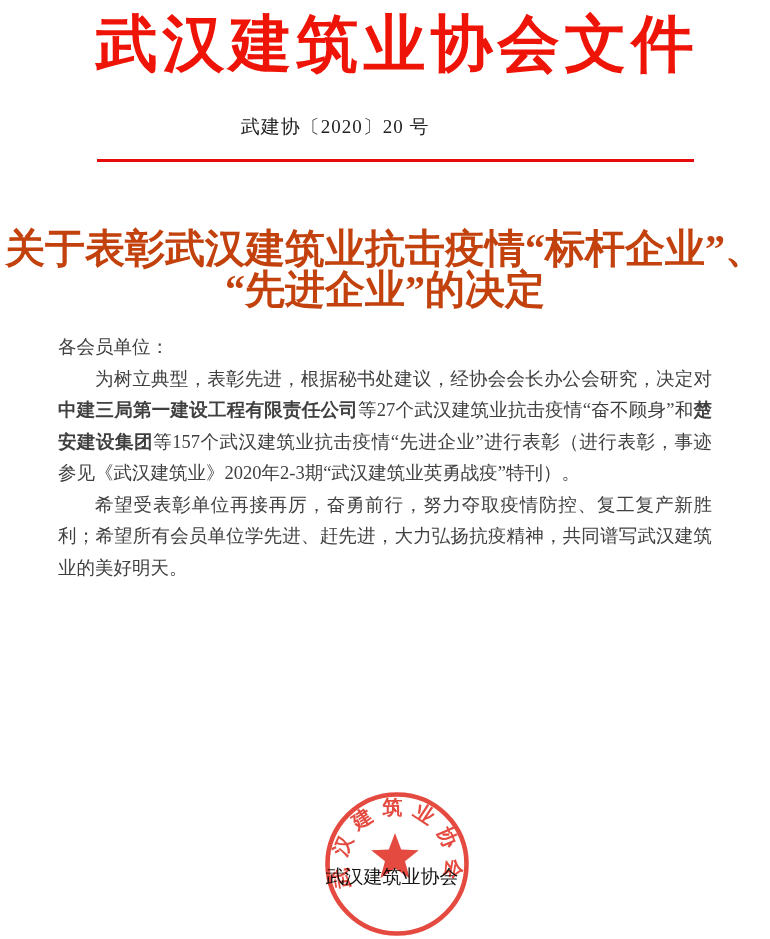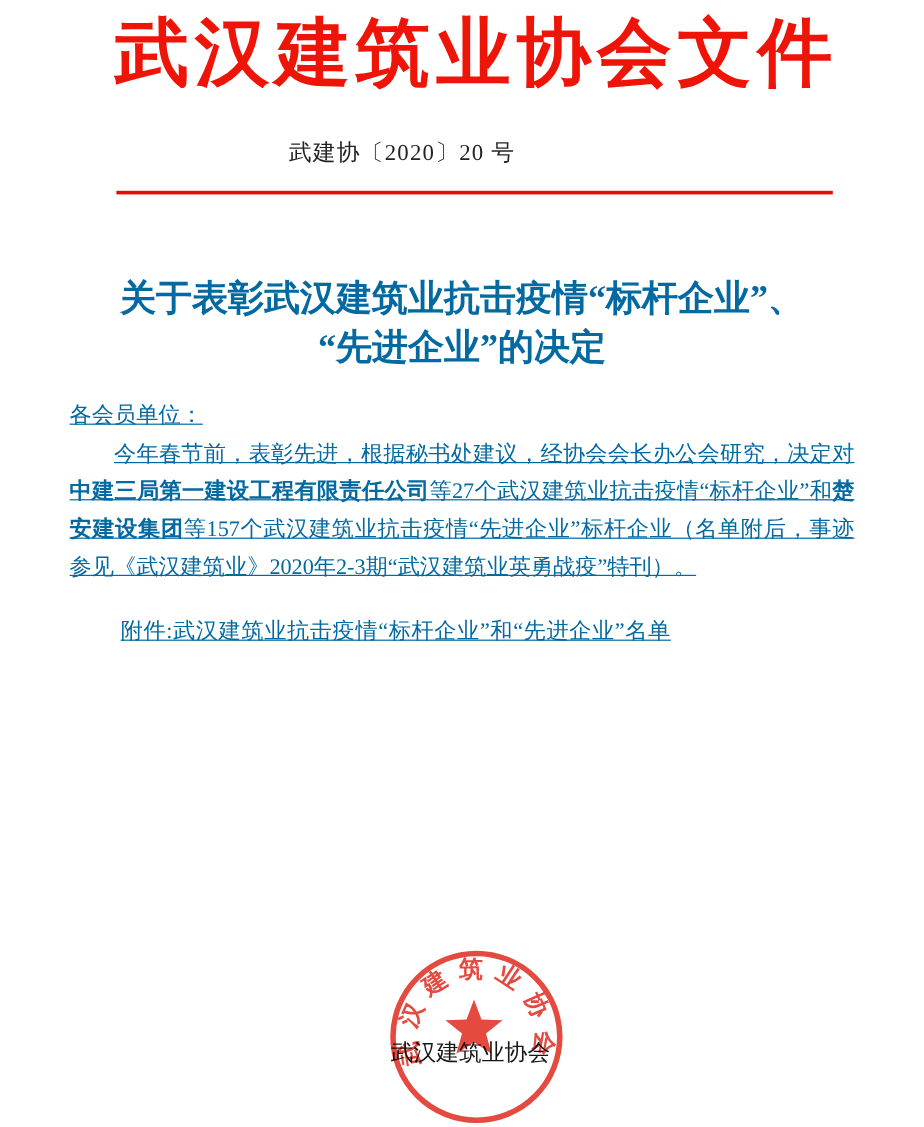--- a/index.html
+++ b/index.html
@@ -35,35 +35,34 @@
     position: absolute;
     top: 159px; left: 97px;
     width: 597px; height: 3px;
     background: var(--line-red);
     border: none;
   }
   .doc-title {
     position: absolute;
     top: 228px; left: 0; width: 770px;
     text-align: center;
-    font-size: 30px;
+    font-size: 40px;
     font-weight: bold;
     line-height: 41px;
-    color: #0369a1;
+    color: #c2410c;
   }
   .body-text {
     position: absolute;
     top: 332px; left: 58px;
     width: 654px;
     font-size: 18.5px;
     line-height: 31.5px;
     text-align: justify;
     text-justify: inter-character;
-    color: #0369a1;
-    text-decoration: underline;
+    color: #404040;
   }
   .body-text p { text-align: justify; }
   .salutation { text-indent: 0; }
   .para { text-indent: 2em; }
   .bold { font-weight: bold; margin-top: 44px; }
   .attachment {
     margin-top: 22px;
     text-indent: 2.3em;
     text-align: left;
     letter-spacing: 0.5px;
@@ -111,22 +110,22 @@
 
   <div class="red-line"></div>
 
   <div class="doc-title">
     <div>关于表彰武汉建筑业抗击疫情“标杆企业”、</div>
     <div>“先进企业”的决定</div>
   </div>
 
   <div class="body-text">
     <p class="salutation">各会员单位：</p>
-    <p class="para"><span class="">今年春节前，表彰先进，根据秘书处建议，经协会会长办公会研究，决定对</span><span class="bold">中建三局第一建设工程有限责任公司</span><span class="">等27个武汉建筑业抗击疫情“标杆企业”和</span><span class="bold">楚安建设集团</span><span class="">等157个武汉建筑业抗击疫情“先进企业”标杆企业（名单附后，事迹参见《武汉建筑业》2020年2-3期“武汉建筑业英勇战疫”特刊）。</span></p>
-    <p class="attachment">附件:武汉建筑业抗击疫情“标杆企业”和“先进企业”名单</p>
+    <p class="para"><span class="">为树立典型，表彰先进，根据秘书处建议，经协会会长办公会研究，决定对</span><span class="bold">中建三局第一建设工程有限责任公司</span><span class="">等27个武汉建筑业抗击疫情“奋不顾身”和</span><span class="bold">楚安建设集团</span><span class="">等157个武汉建筑业抗击疫情“先进企业”进行表彰（进行表彰，事迹参见《武汉建筑业》2020年2-3期“武汉建筑业英勇战疫”特刊）。</span></p>
+    <p class="para">希望受表彰单位再接再厉，奋勇前行，努力夺取疫情防控、复工复产新胜利；希望所有会员单位学先进、赶先进，大力弘扬抗疫精神，共同谱写武汉建筑业的美好明天。</p>
   </div>
 
   <div class="sign-org">武汉建筑业协会</div>
 
 
   <svg class="seal-svg" viewBox="0 0 146 146" aria-hidden="true">
     <circle class="seal-ring" cx="73" cy="73" r="69.5"></circle>
     <polygon class="seal-star" points="71,42 77.2,58.5 94.8,59.3 81,70.2 85.7,87.2 71,77.5 56.3,87.2 61,70.2 47.2,59.3 64.8,58.5"></polygon>
     <defs>
       <path id="seal-arc" d="M 27.7 94.1 A 50 50 0 1 1 118.3 94.1" fill="none"></path>

